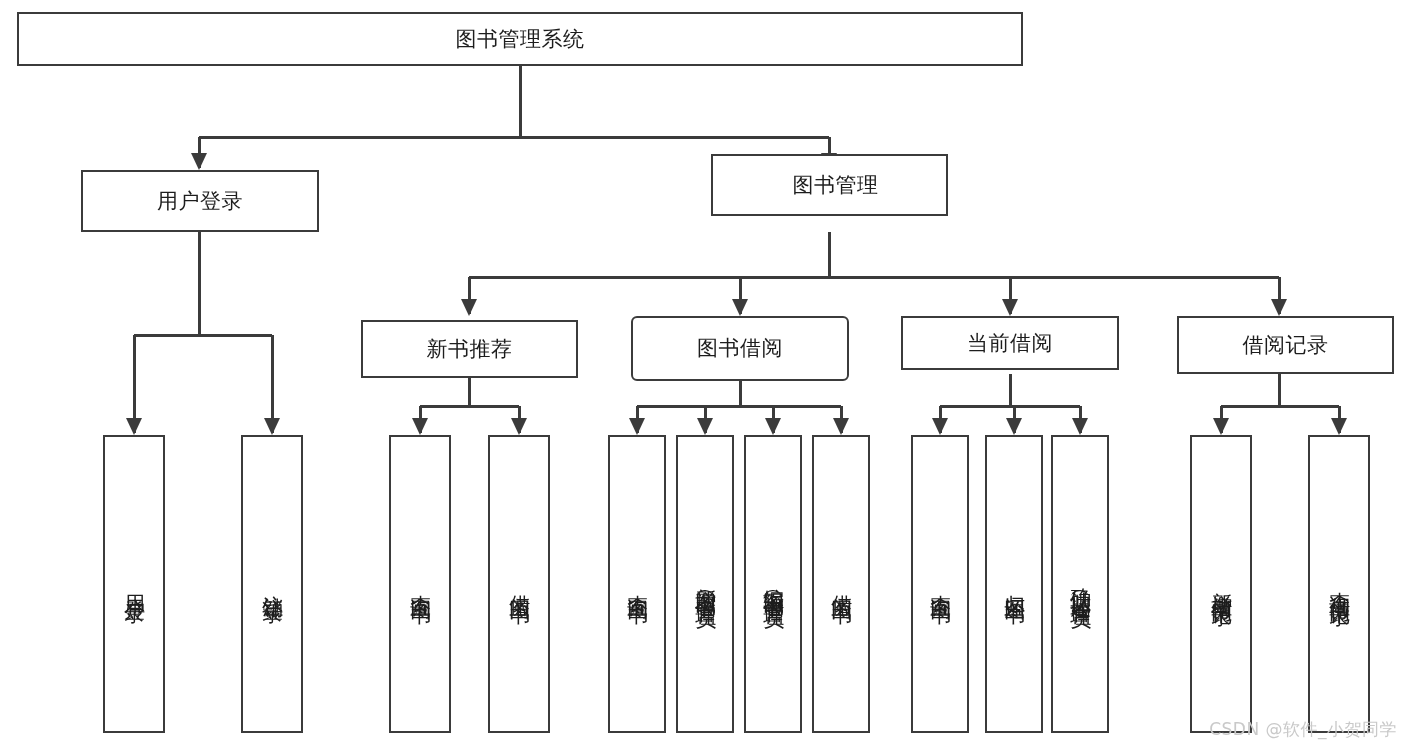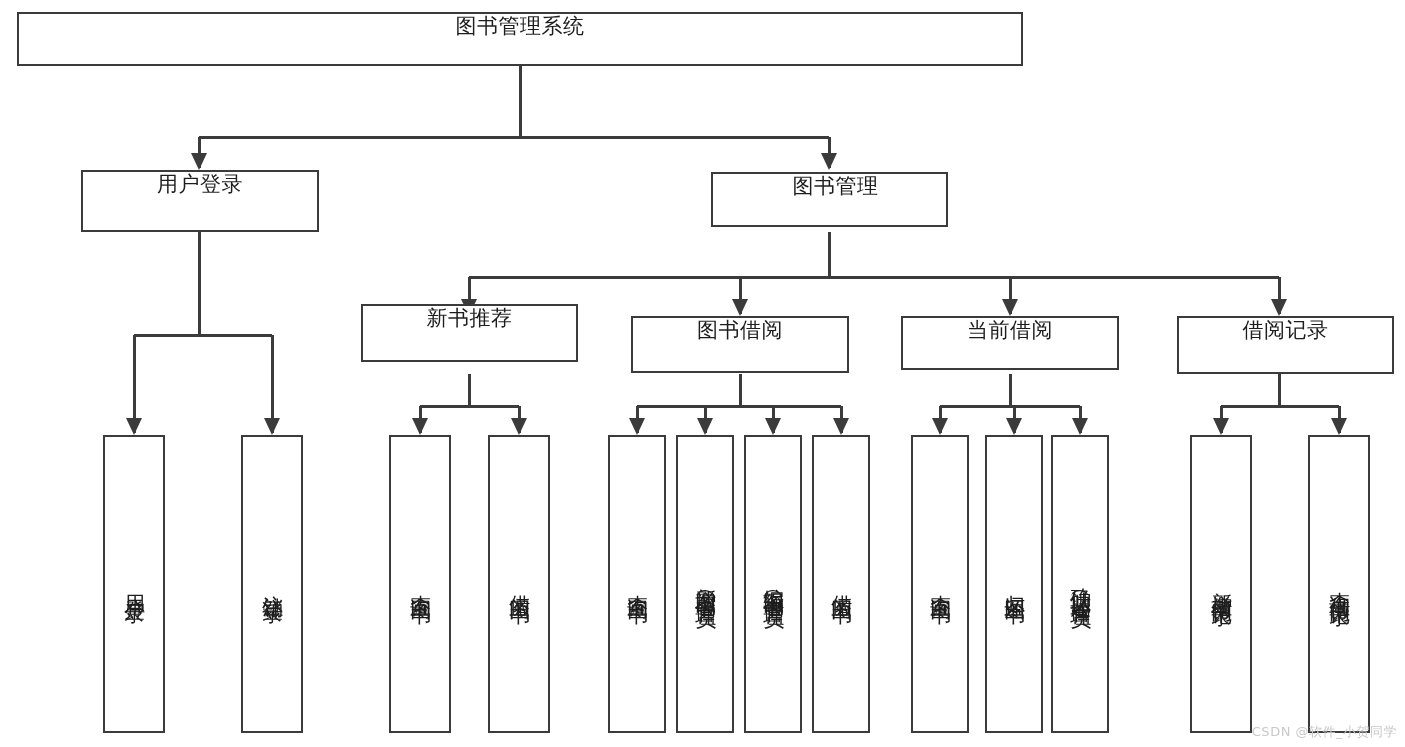--- a/index.html
+++ b/index.html
@@ -25,21 +25,21 @@
     width: 1405px;
     height: 747px;
     pointer-events: none;
   }
   .node {
     position: absolute;
     box-sizing: border-box;
     background: #ffffff;
     border: 2px solid #3b3b3b;
     display: flex;
-    align-items: flex-start;
+    align-items: center;
     justify-content: center;
     text-align: center;
     color: #1d1d1d;
     z-index: 2;
   }
   .node .label {
     display: block;
     line-height: 1.18;
     white-space: pre;
   }
@@ -59,21 +59,21 @@
     text-orientation: upright;
     font-size: 21px;
     line-height: 1.22;
     letter-spacing: 3px;
     white-space: nowrap;
   }
   .watermark {
     position: absolute;
     right: 8px;
     bottom: 6px;
-    font-size: 13px;
+    font-size: 17px;
     color: #c9c9c9;
     letter-spacing: 0.5px;
     z-index: 3;
     white-space: nowrap;
     font-family: "DejaVu Sans", "Liberation Sans", sans-serif;
   }
 </style>
 </head>
 <body>
 
@@ -134,28 +134,28 @@
       <path d="M 1331 418 L 1347 418 L 1339 435 Z" fill="#3b3b3b"></path>
     </svg>
 
   <div class="node h" id="n-root" style="left: 17px; top: 12px; width: 1006px; height: 54px;">
     <span class="label">图书管理系统</span>
   </div>
 
   <div class="node h" id="n-l2_user" style="left: 81px; top: 170px; width: 238px; height: 62px;">
     <span class="label">用户登录</span>
   </div>
-  <div class="node h" id="n-l2_book" style="left: 711px; top: 172px; width: 237px; height: 55px; padding-left: 12px;">
+  <div class="node h" id="n-l2_book" style="left: 711px; top: 154px; width: 237px; height: 62px; padding-left: 12px;">
     <span class="label">图书管理</span>
   </div>
 
-  <div class="node h" id="n-l3_new" style="left: 361px; top: 304px; width: 217px; height: 58px;">
+  <div class="node h" id="n-l3_new" style="left: 361px; top: 320px; width: 217px; height: 58px;">
     <span class="label">新书推荐</span>
   </div>
-  <div class="node h" id="n-l3_borrow" style="left: 631px; top: 316px; width: 218px; height: 57px;">
+  <div class="node h" id="n-l3_borrow" style="left: 631px; top: 316px; width: 218px; height: 65px; border-radius: 6px;">
     <span class="label">图书借阅</span>
   </div>
   <div class="node h" id="n-l3_current" style="left: 901px; top: 316px; width: 218px; height: 54px;">
     <span class="label">当前借阅</span>
   </div>
   <div class="node h" id="n-l3_record" style="left: 1177px; top: 316px; width: 217px; height: 58px;">
     <span class="label">借阅记录</span>
   </div>
 
   <div class="node v" id="n-l4_user_login" style="left: 103px; top: 435px; width: 62px; height: 298px;">

